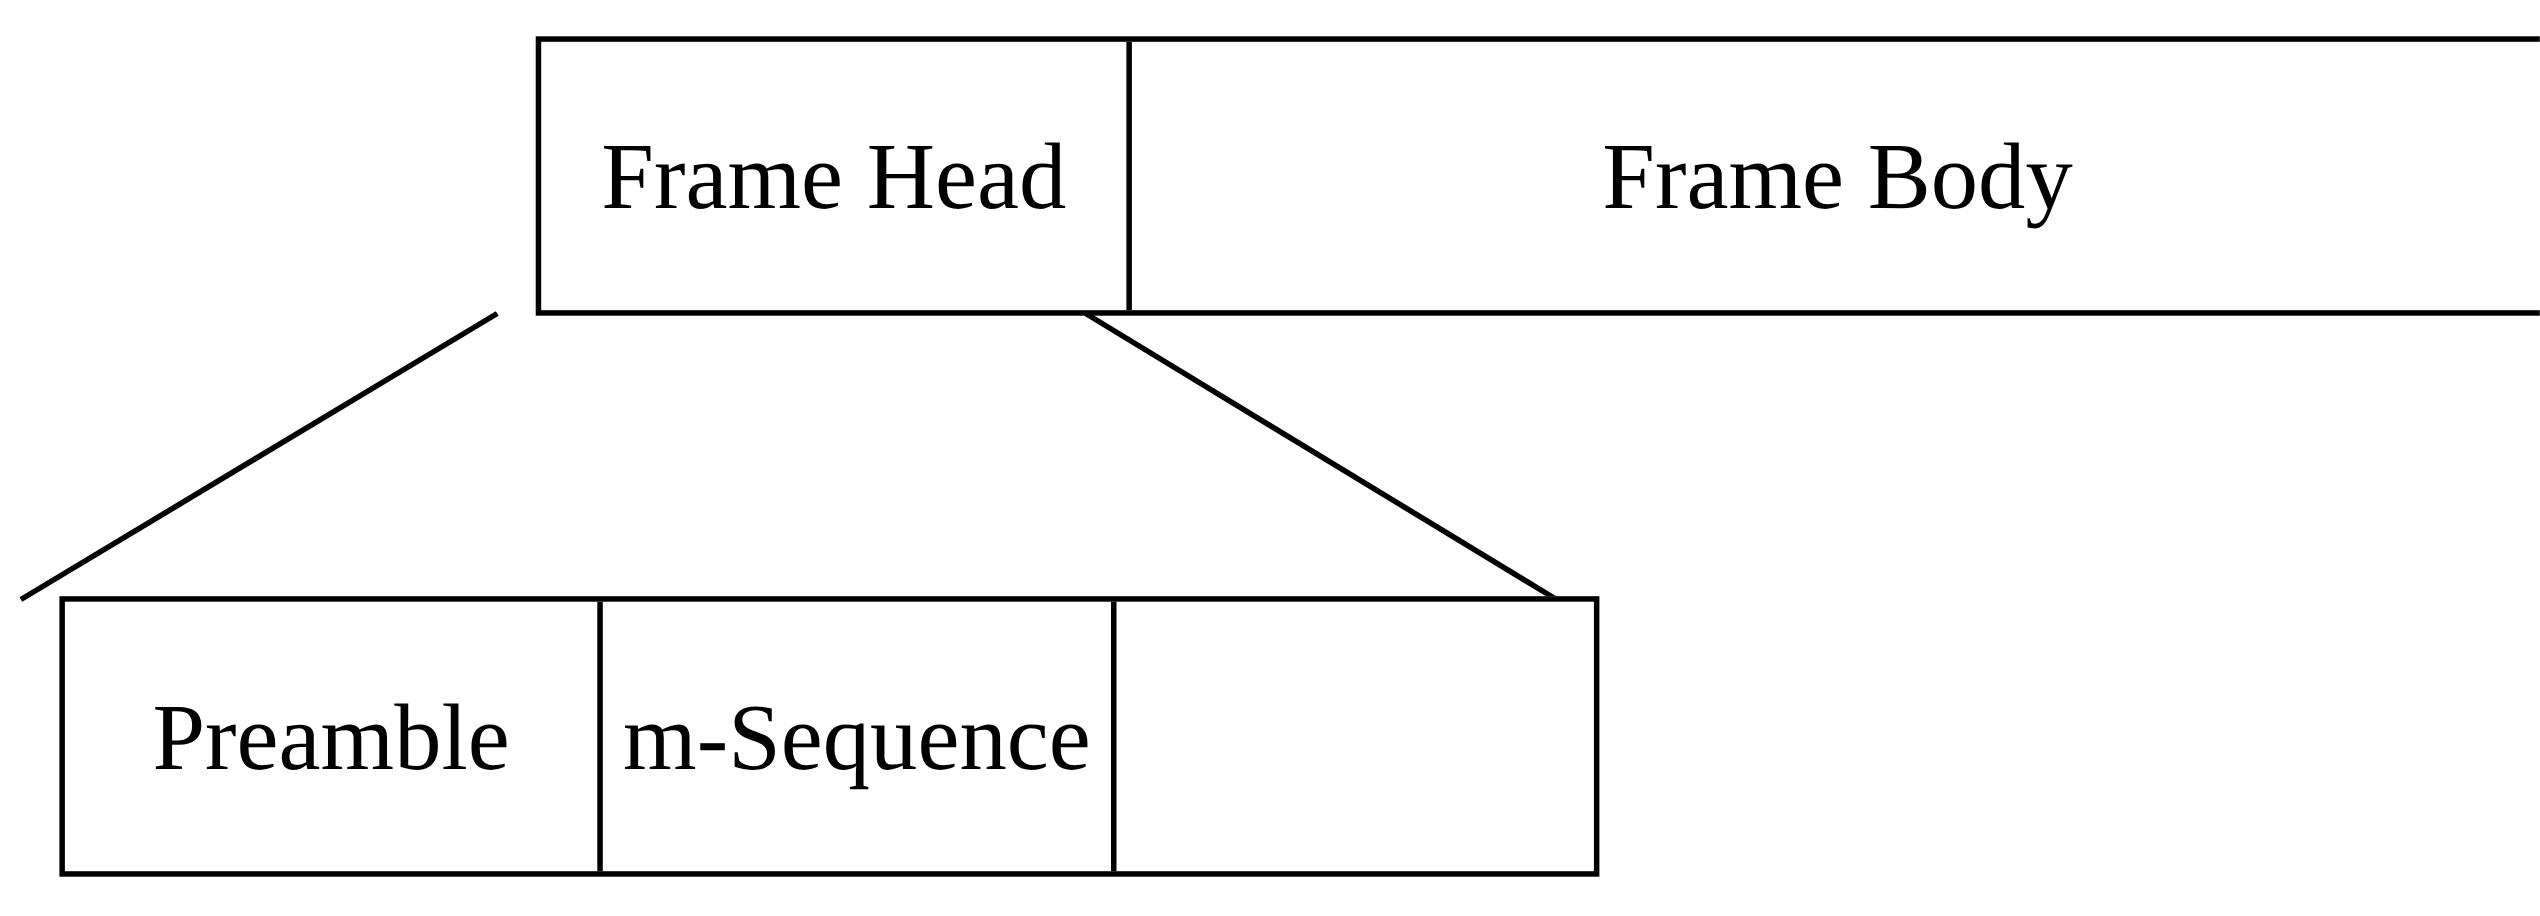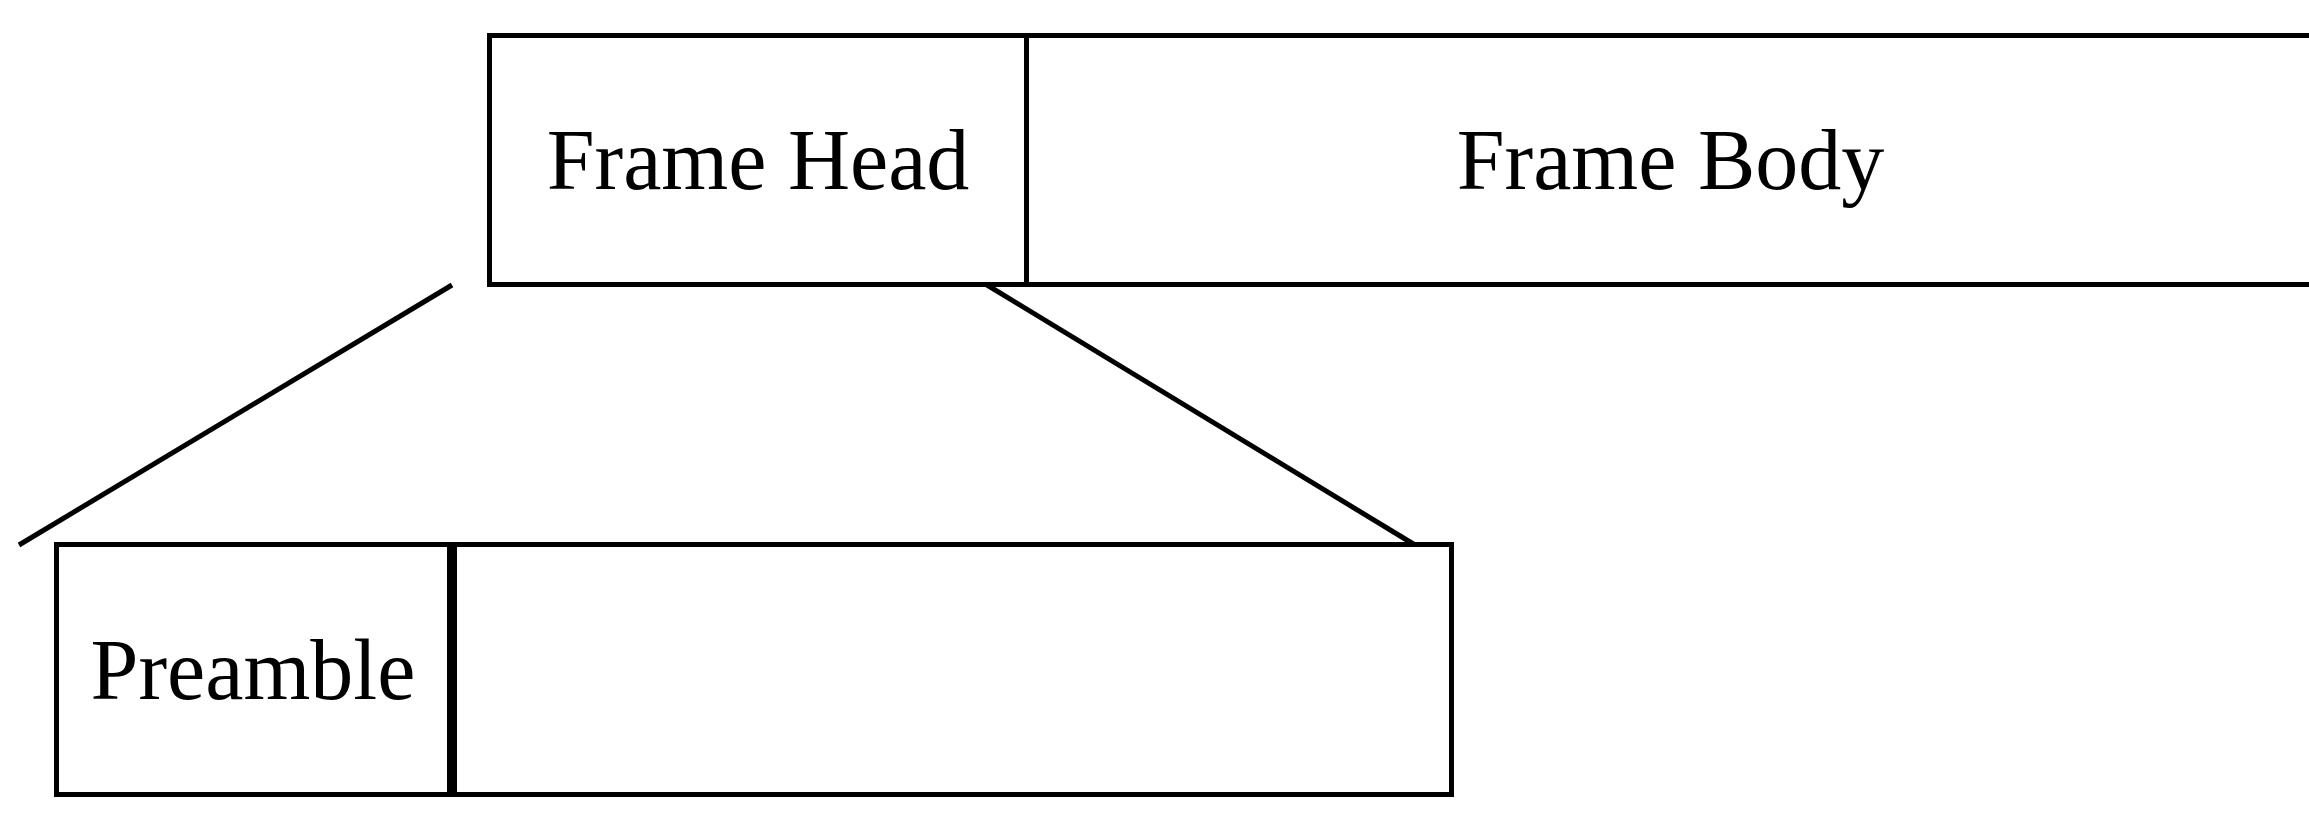--- a/index.html
+++ b/index.html
@@ -42,21 +42,21 @@
     align-items: center;
     justify-content: center;
     height: 100%;
     font-size: 86px;
     line-height: 1;
     white-space: nowrap;
     color: #000000;
   }
   .cell-frame-head { width: 532px; }
   .cell-frame-body { flex: 1; }
-  .cell-preamble   { width: 388px; text-align: right; }
+  .cell-preamble   { width: 484px; text-align: right; }
   .cell-m-sequence { width: 462px; }
   .cell-postamble  { flex: 1; }
   .vdivider {
     width: 5px;
     height: 100%;
     background: #000000;
     flex: 0 0 5px;
   }
   .lines-overlay {
     position: absolute;
@@ -85,16 +85,19 @@
   <svg class="lines-overlay" viewBox="0 0 2309 833">
     <line x1="452" y1="285" x2="19" y2="545" stroke="#000000" stroke-width="5"></line>
     <line x1="987" y1="285" x2="1415" y2="545" stroke="#000000" stroke-width="5"></line>
   </svg>
 
   <div class="box-row bottom-row">
     <div class="cell cell-preamble">
       <span>Preamble</span>
     </div>
     <div class="vdivider"></div>
+    <div class="cell cell-m-sequence">
+      <span>m-Sequence</span>
+    </div>
     <div class="vdivider"></div>
   </div>
 
 </div>
 
 </body></html>

